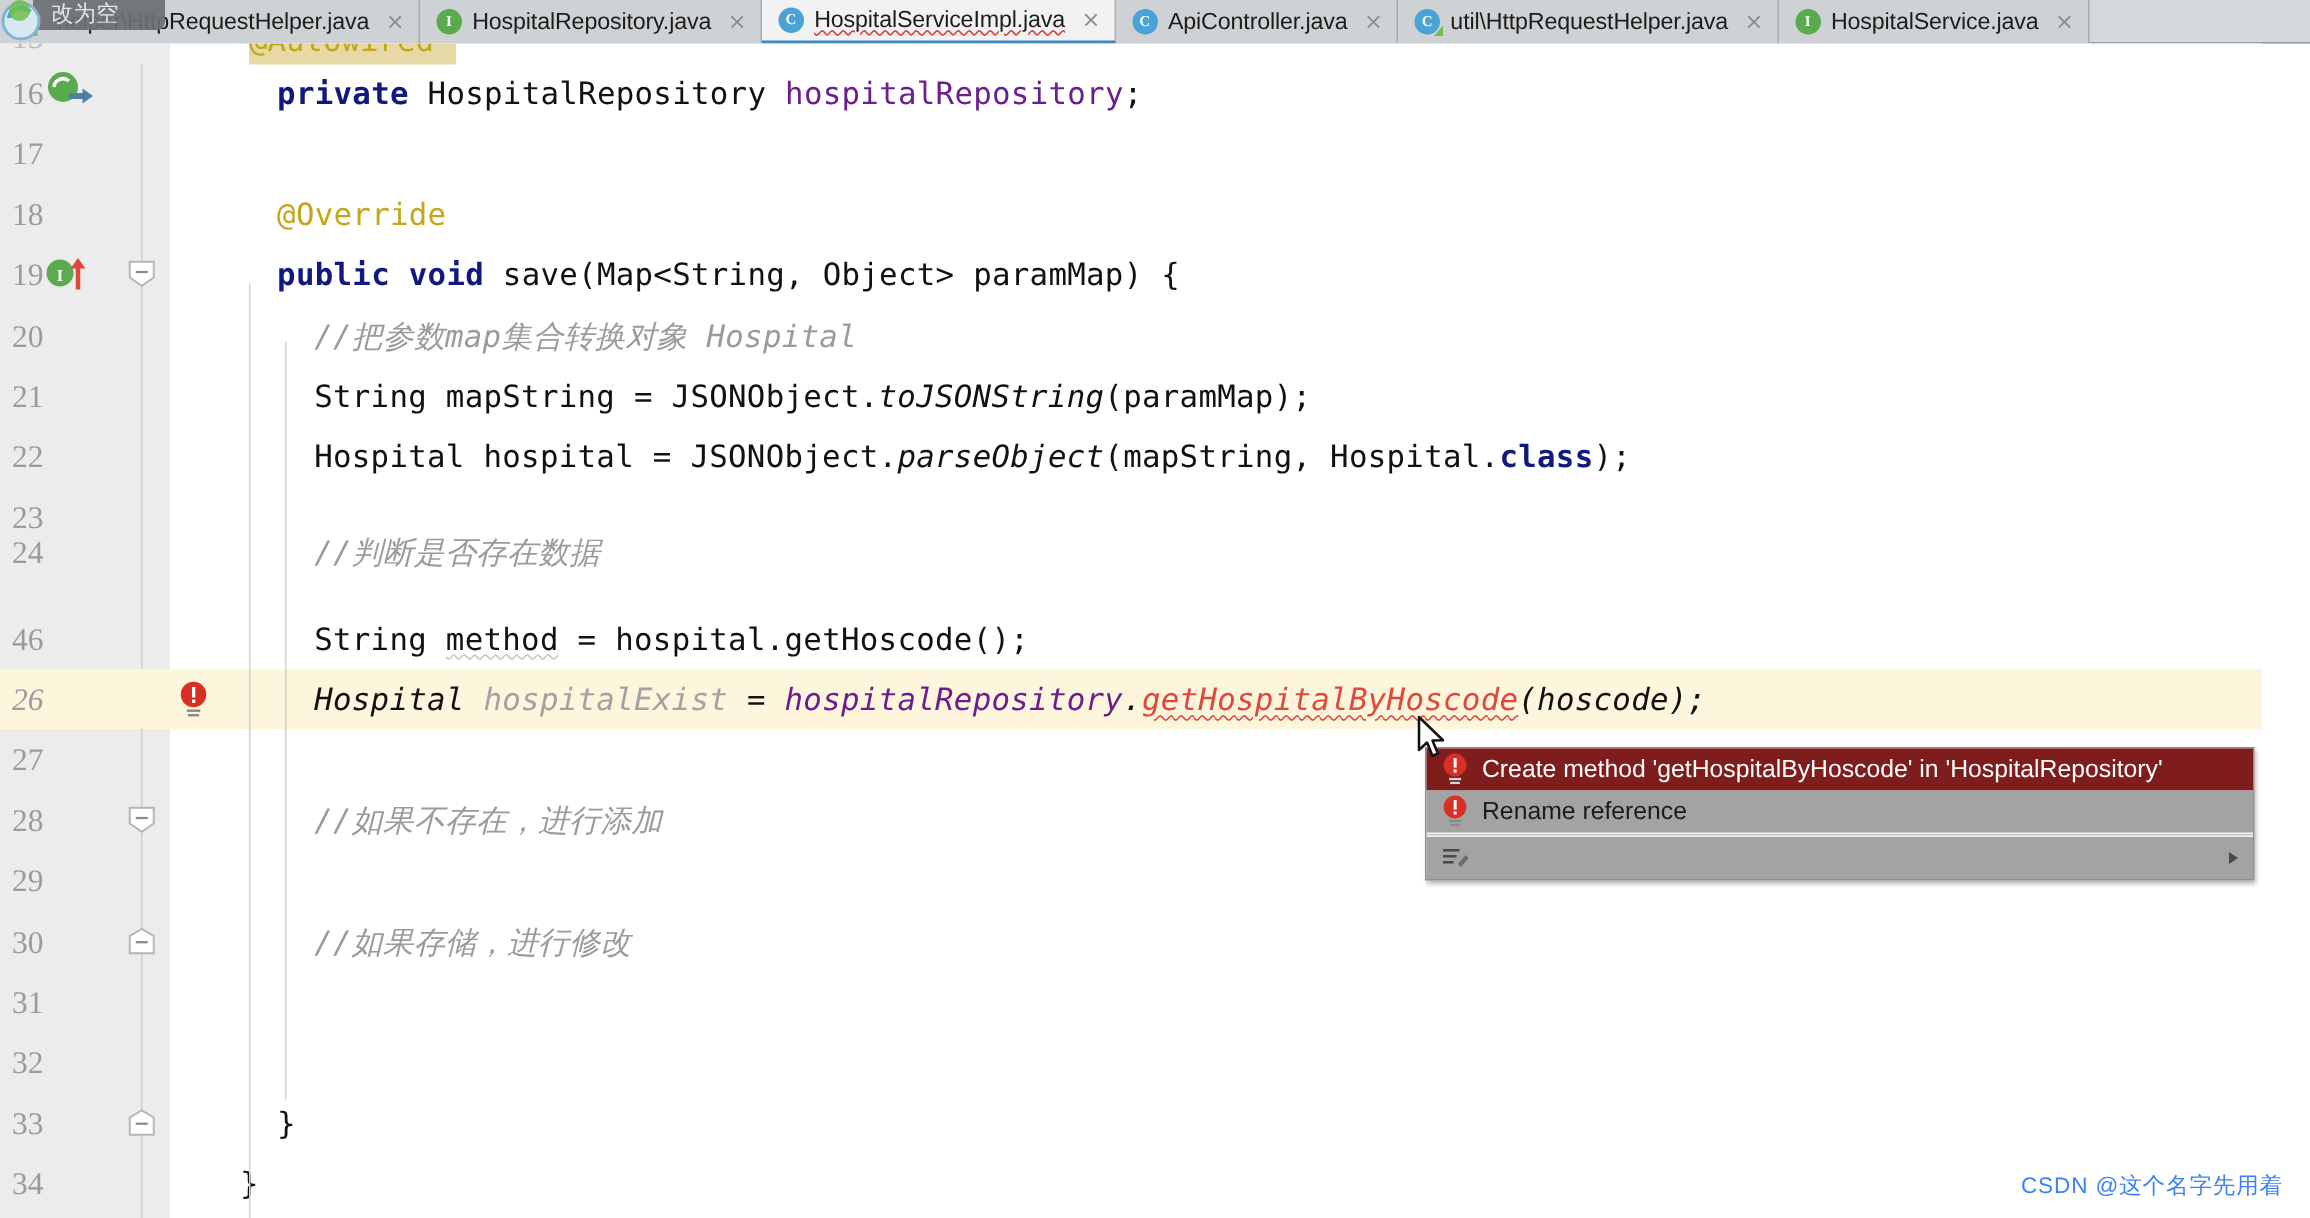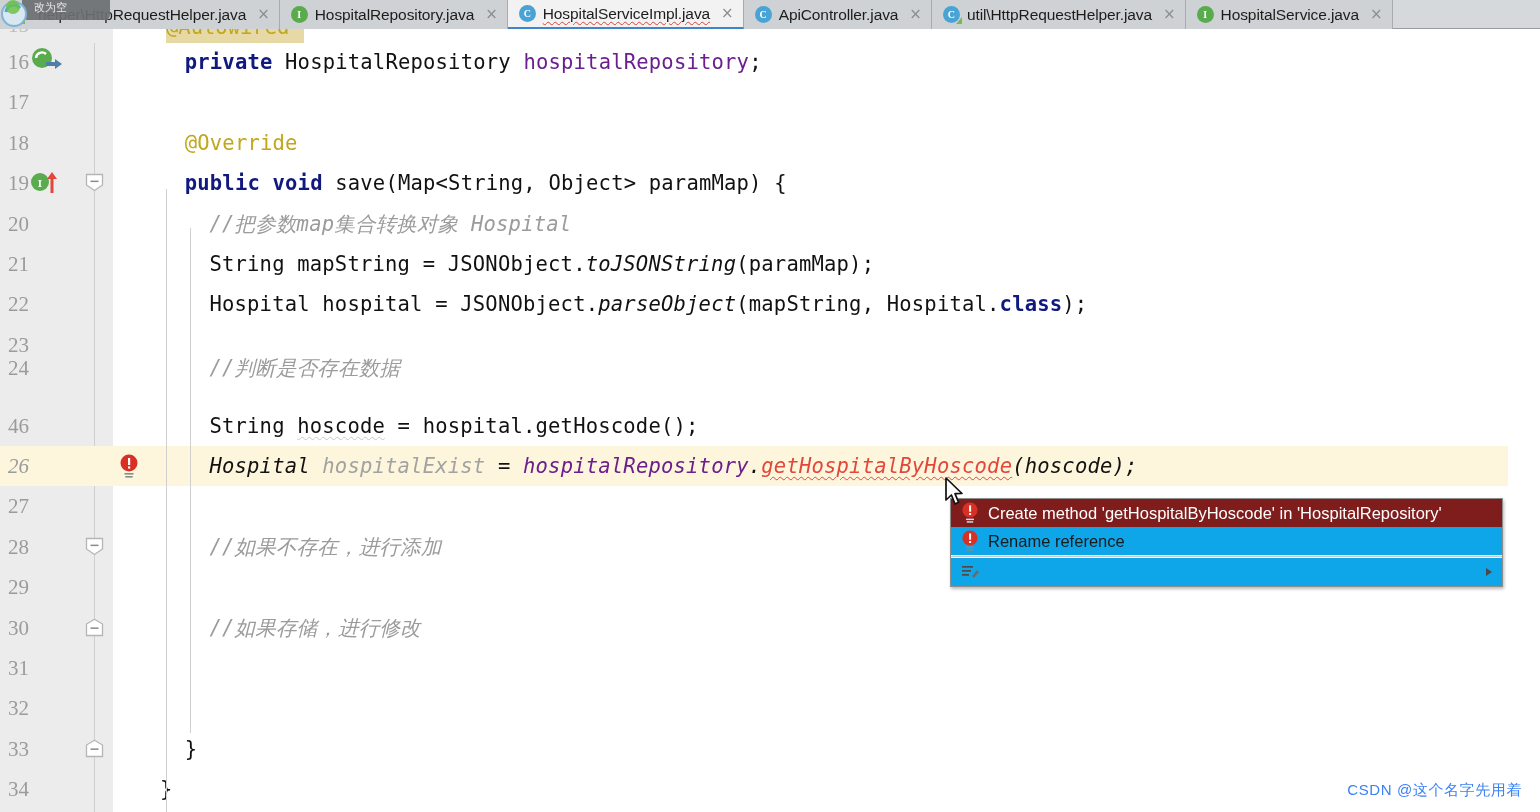--- a/index.html
+++ b/index.html
@@ -66,21 +66,21 @@
   .tab.clipped .ico{
     position:absolute;left:6px;top:6px;
   }
 
   
   .tiptop{
     position:absolute;left:22px;top:-12px;width:88px;height:32px;
     background:#6d7073;border-radius:5px;opacity:.92;z-index:6;
   }
   .tiptop .ttxt{
-    position:absolute;left:12px;top:12px;color:#e8e8e8;font-size:11px;
+    position:absolute;left:12px;top:12px;color:#e8e8e8;font-size:15px;
   }
   .tipicon{
     position:absolute;left:0px;top:-2px;width:34px;height:34px;z-index:7;
   }
 
   
   .editor{
     position:absolute;left:0;top:29px;width:1508px;height:783px;
     background:#ffffff;overflow:hidden;
   }
@@ -169,21 +169,21 @@
     background:#f2f2f2;
     border:1px solid #8e8e8e;
     box-shadow:1px 2px 3px rgba(0,0,0,.28);
     z-index:20;
     font-family:"Liberation Sans",sans-serif;
   }
   .pitem{
     position:relative;display:flex;align-items:center;
     height:28px;padding-left:8px;
     font-size:16.5px;color:#1b1b1b;
-    background:#0ea5e9;
+    background:#a3a3a3;
   }
   .pitem.sel{background:#7f1d1d;color:#ffffff;}
   .pitem .pico{
     width:22px;height:22px;flex:none;margin-right:7px;
     display:inline-flex;align-items:center;justify-content:center;
   }
   .psep{height:1px;background:#c8c8c8;margin:1px 0;}
   .parrow{
     position:absolute;right:10px;top:50%;transform:translateY(-50%);
     width:0;height:0;border-left:6px solid #4a4a4a;
@@ -301,21 +301,21 @@
         <div class="row" style="top: 295.8px;">
           <div class="lnum">23</div>
           <div class="code" style="left:160px"></div>
         </div>
         <div class="row" style="top: 319px;">
           <div class="lnum">24</div>
           <div class="code" style="left:209.44px"><span class="cmt">//判断是否存在数据</span></div>
         </div>
         <div class="row" style="top: 376.6px;">
           <div class="lnum">46</div>
-          <div class="code" style="left:209.44px"><span class="">String </span><span class="wavyg">hoscode</span><span class=""> = hospital.getHoscode();</span></div>
+          <div class="code" style="left:209.44px"><span class="">String </span><span class="wavyg">method</span><span class=""> = hospital.getHoscode();</span></div>
         </div>
         <div class="row hl" style="top: 417px;">
           <div class="lnum">26</div>
           <svg class="gico errbulb" width="22" height="26" viewBox="0 0 22 26">
             <circle cx="11" cy="9" r="8.5" fill="#d93025"></circle>
             <rect x="10" y="4" width="2.2" height="7" fill="#ffffff"></rect>
             <rect x="10" y="12.4" width="2.2" height="2.2" fill="#ffffff"></rect>
             <rect x="6.5" y="19" width="9" height="1.6" fill="#8a8a8a"></rect>
             <rect x="7.3" y="22" width="7.4" height="1.6" fill="#8a8a8a"></rect>
           </svg>

